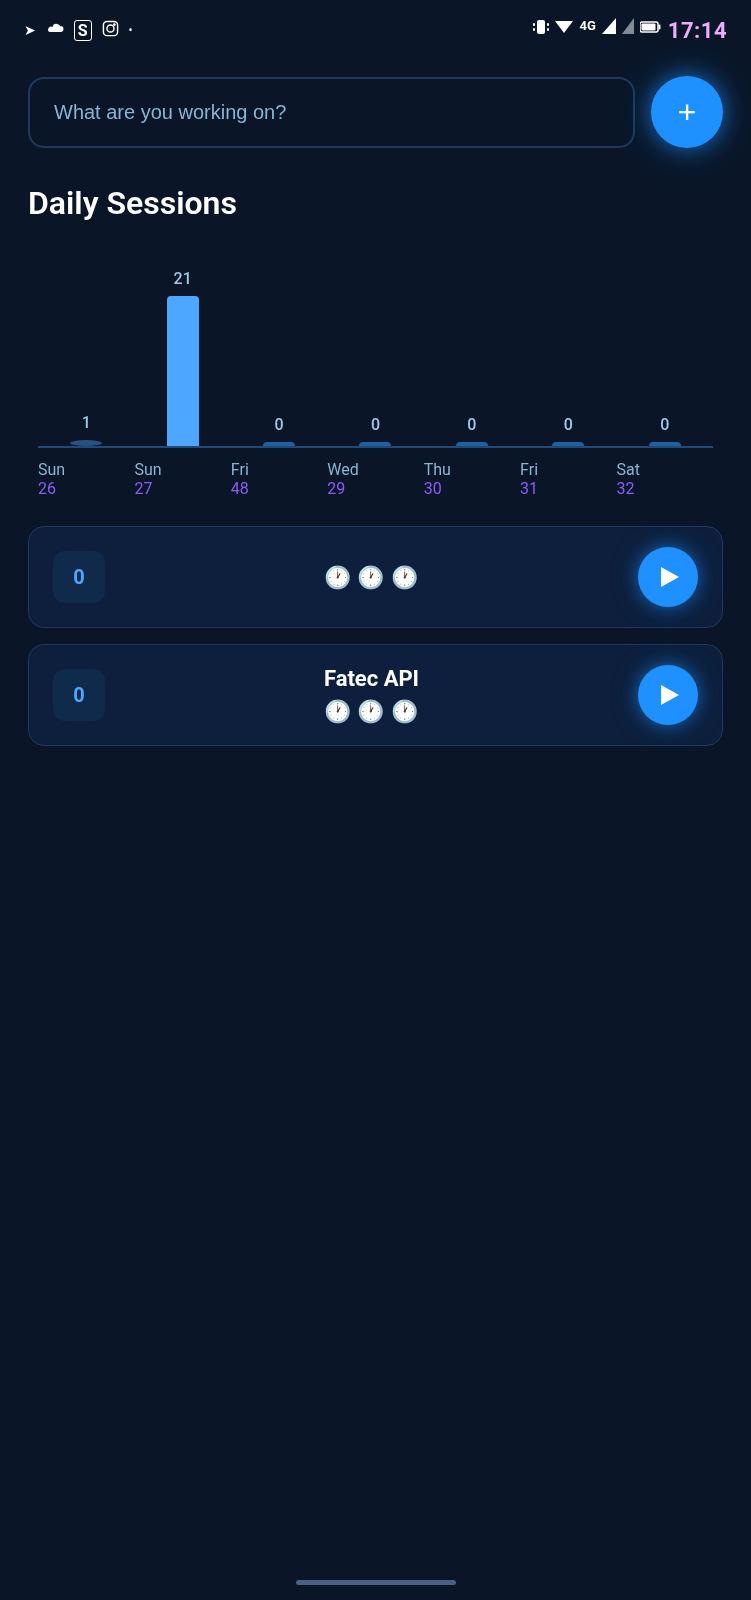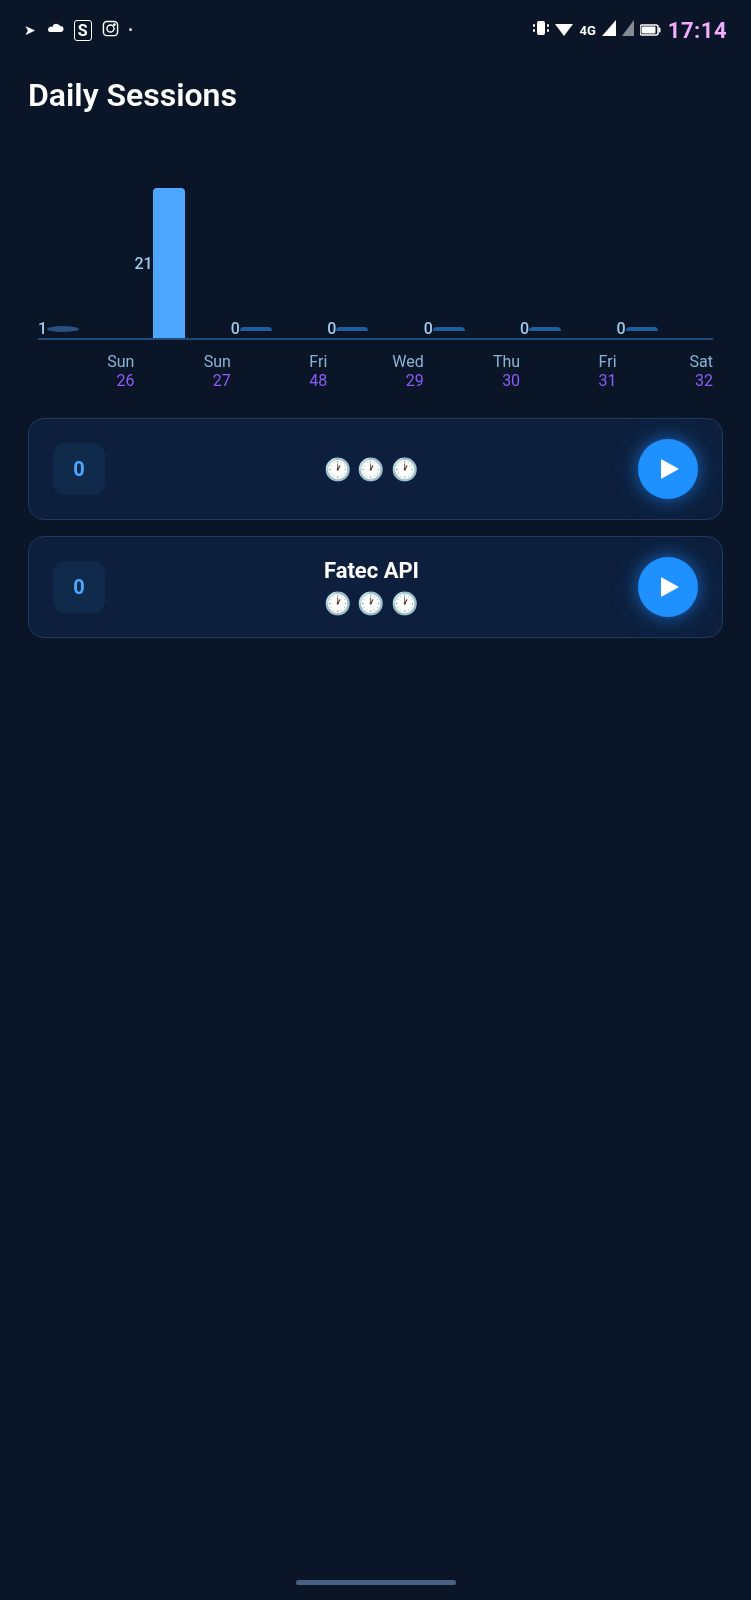--- a/index.html
+++ b/index.html
@@ -24,21 +24,20 @@
     }
 
     .status-left {
       display: flex;
       align-items: center;
       gap: 10px;
     }
 
     .status-right {
       display: flex;
-      align-items: center;
       gap: 6px;
       font-size: 16px;
       font-weight: 600;
     }
 
     .status-icon {
       font-size: 14px;
       color: #ffffff;
     }
 
@@ -115,21 +114,23 @@
       display: flex;
       align-items: flex-end;
       justify-content: space-between;
       padding: 0 10px;
       height: 200px;
       position: relative;
     }
 
     .bar-group {
       display: flex;
-      align-items: center;
+      flex-direction: column;
+      align-items: center;
+      gap: 8px;
       flex: 1;
       text-align: right;
     }
 
     .bar-value {
       font-size: 16px;
       color: #a0c8e8;
       font-weight: 500;
     }
 
@@ -158,21 +159,21 @@
     }
 
     .chart-labels {
       display: flex;
       justify-content: space-between;
       padding: 12px 10px 0;
     }
 
     .day-label {
       flex: 1;
-      text-align: right;
+      text-align: left;
     }
 
     .day-name {
       font-size: 16px;
       color: #8ab4d4;
       display: block;
     }
 
     .day-num {
       font-size: 16px;
@@ -330,20 +331,26 @@
         <rect x="18.5" y="3.5" width="2" height="5" rx="1" fill="white"></rect>
         <rect x="1.5" y="2.5" width="14" height="7" rx="1" fill="white"></rect>
       </svg>
     </span>
     <span class="status-time">17:14</span>
   </div>
 </div>
 
 <div class="main-content">
 
+  <div class="search-container">
+    <input class="search-input" type="text" placeholder="What are you working on?" style="">
+    <button class="add-button">
+      <span class="add-button-icon">+</span>
+    </button>
+  </div>
 
   <div>
     <h2 class="section-title">Daily Sessions</h2>
 
     <div class="chart-container">
       <div class="chart-bars">
 
         <div class="bar-group">
           <span class="bar-value">1</span>
           <div class="bar tiny"></div>

